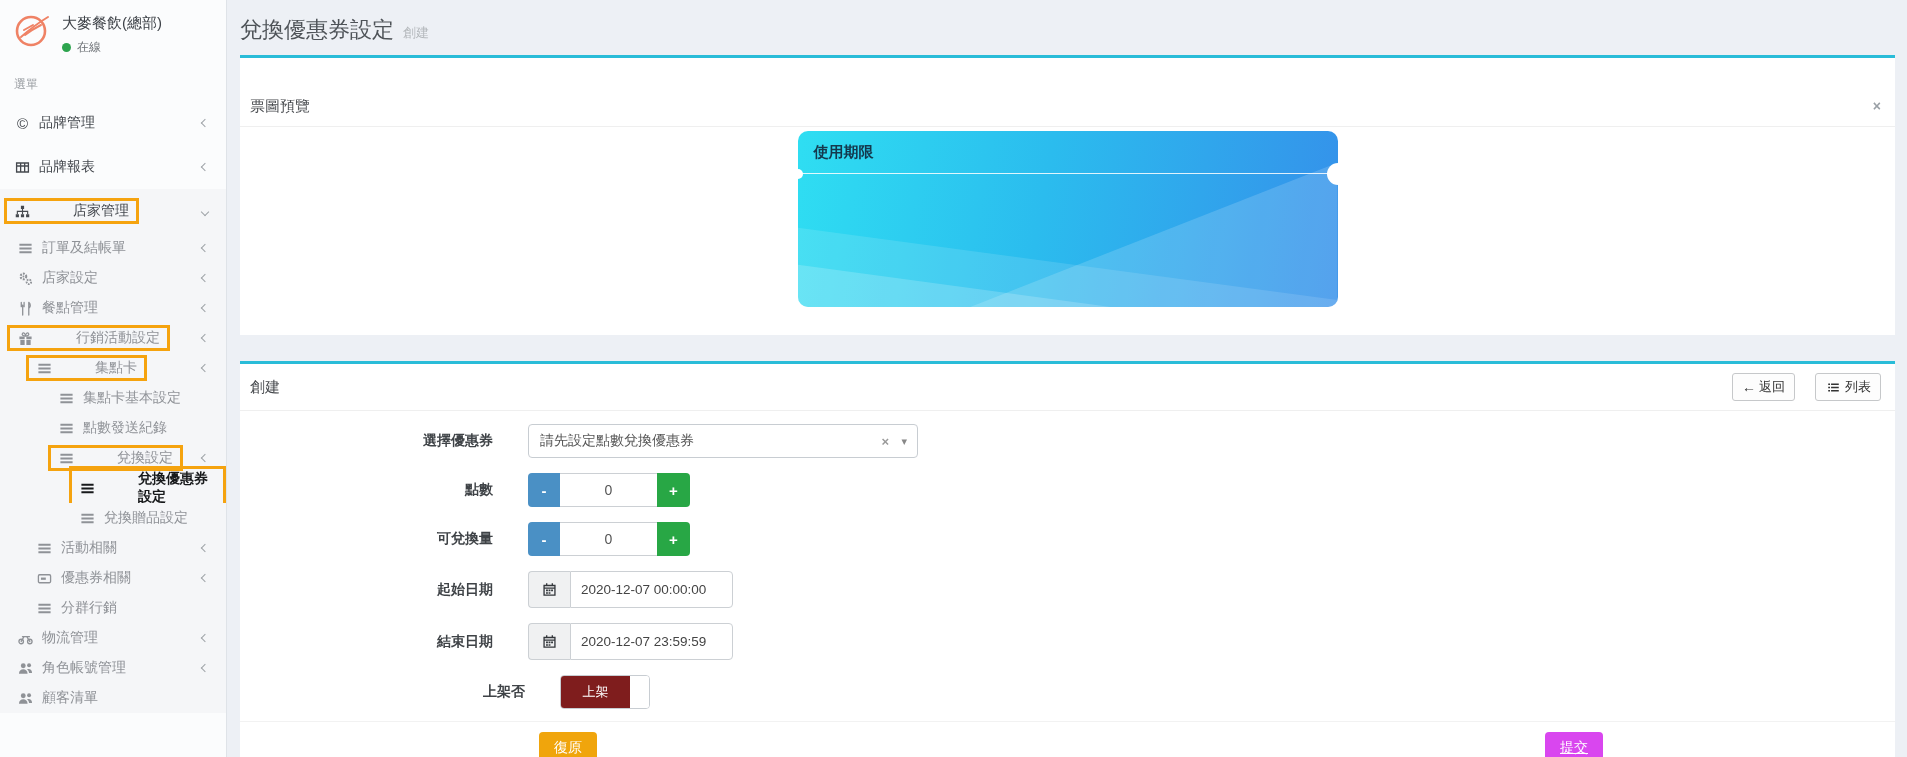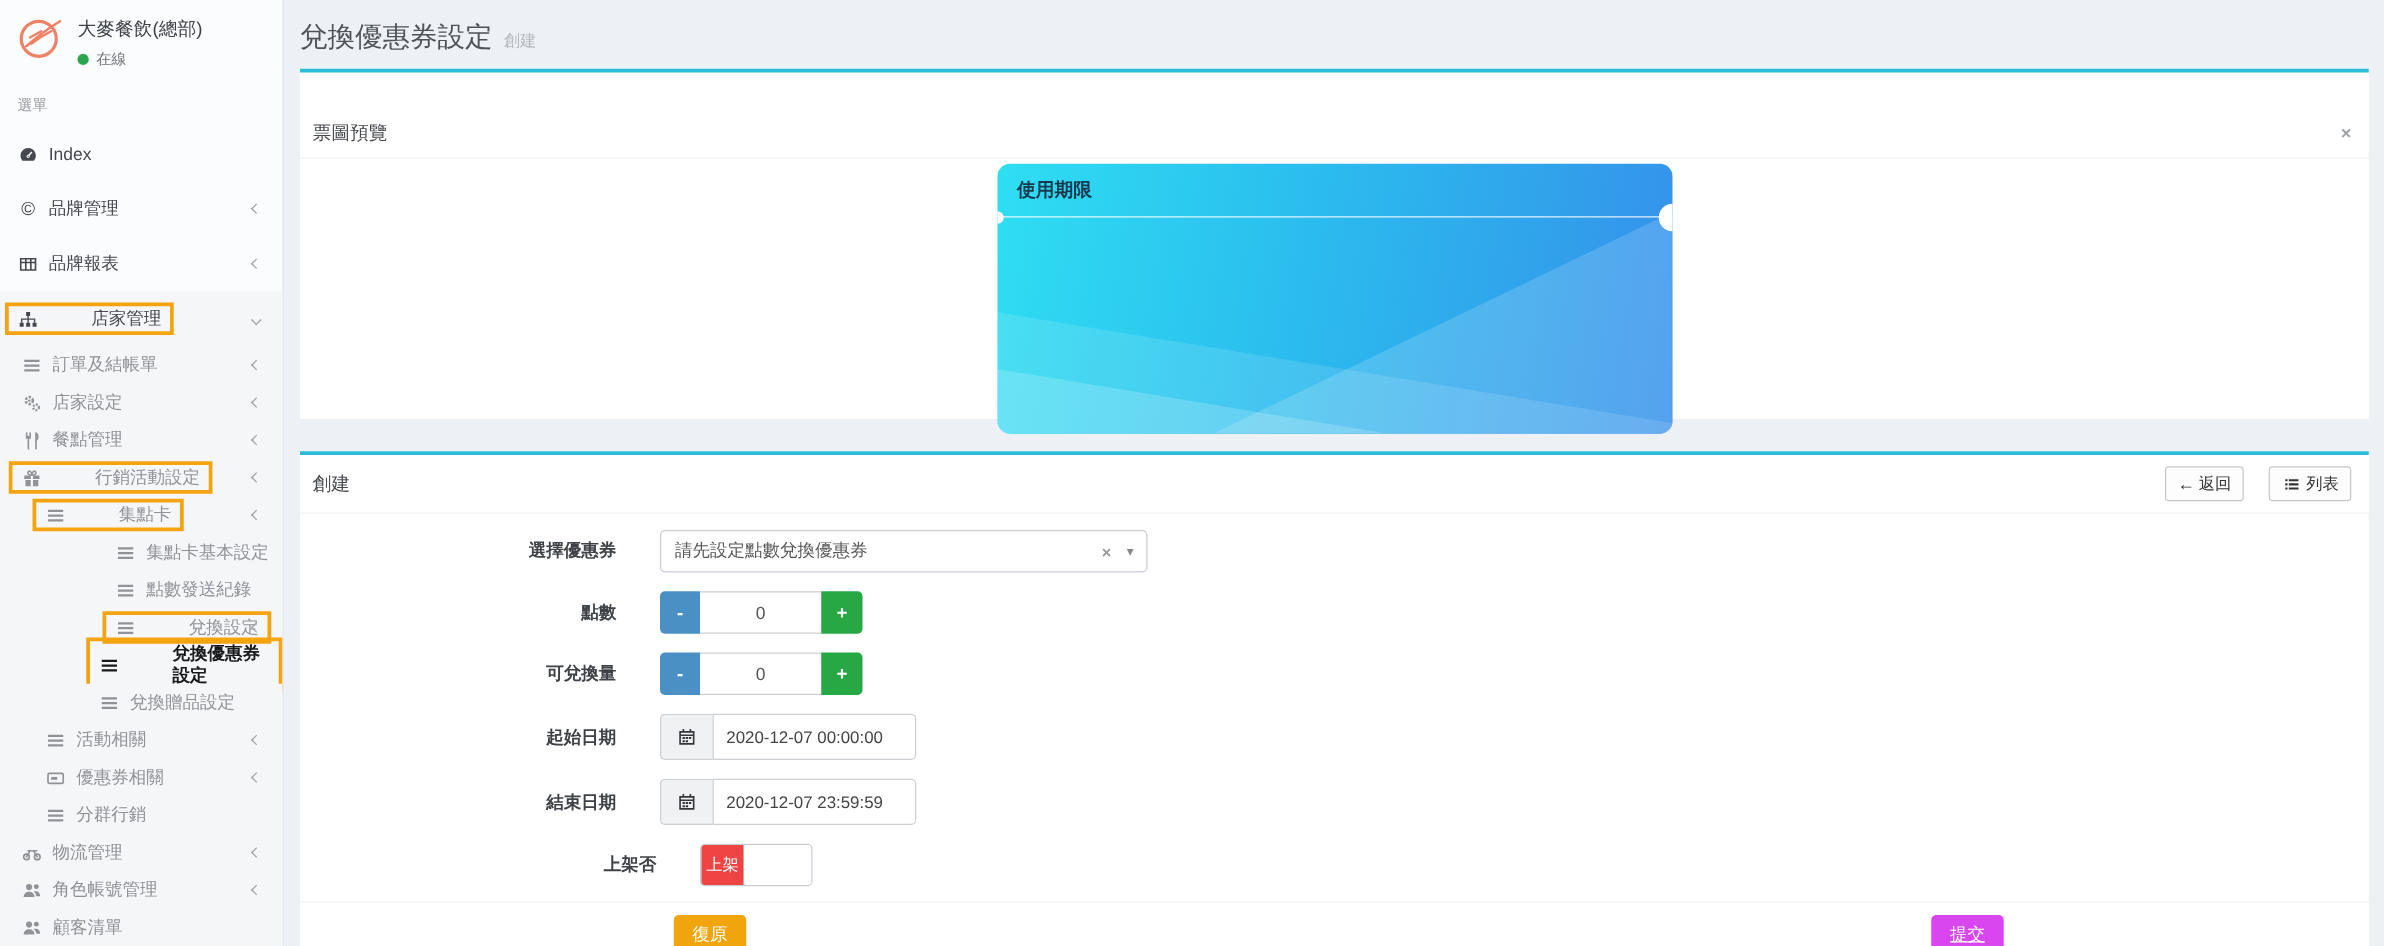--- a/index.html
+++ b/index.html
@@ -19,21 +19,21 @@
   .brand-name { font-size:15px; color:#3f4349; padding-top:4px; }
   .brand-status { display:flex; align-items:center; gap:6px; font-size:12px; color:#6d7176; margin-top:6px; }
   .dot { width:9px; height:9px; border-radius:50%; background:#2da44e; }
   .menu-label { font-size:12px; color:#989ca1; padding:14px 0 2px 14px; }
   .side-menu { margin-top:6px; }
   .side-item { position:relative; display:flex; align-items:center; height:30px; color:#8f9297; cursor:pointer; }
   .side-item.lvl0 { height:44px; color:#45494f; font-weight:500; }
   .side-item.lvl0 { padding-left:14px; }
   .side-item.lvl1 { padding-left:17px; }
   .side-item.lvl2 { padding-left:36px; }
-  .side-item.lvl3 { padding-left:92px; }
+  .side-item.lvl3 { padding-left:58px; }
   .side-item.lvl4 { padding-left:79px; }
   .side-item.section-head, .side-item.section-head ~ .side-item { background:#f5f6f8; }
   .side-item.active { color:#17191b; font-weight:700; }
   .hlbox { display:inline-flex; align-items:center; gap:8px; }
   .hlbox.hl { border:3px solid #f5a30f; padding:1px 7px; margin-left:-10px;gap:42px; }
   .s-icon { width:17px; height:16px; display:inline-flex; align-items:center; justify-content:center; flex:0 0 17px; }
   .s-icon svg { width:15px; height:15px; }
   .cpy { font-size:15px; line-height:1; }
   .chev { position:absolute; right:18px; width:6px; height:6px;
           border-left:1.5px solid #9ea3a8; border-bottom:1.5px solid #9ea3a8; }
@@ -45,21 +45,21 @@
   .pg-title { font-size:22px; color:#4e5358; font-weight:500; }
   .pg-sub { font-size:13px; color:#b3b7bb; }
   .panel { background:#fff; border-top:3px solid #29bcd8; }
   .panel-head { display:flex; align-items:center; padding:0 14px 0 10px; border-bottom:1px solid #efefef; }
   .panel-title { font-size:15px; color:#46494d; }
   .panel-close { margin-left:auto; color:#9aa0a6; font-weight:700; font-size:14px; cursor:pointer; }
   
   .preview-panel .panel-head { height:41px;margin-top:28px; }
   .preview-body { height:208px; padding-top:4px; }
   .ticket {
-    position:relative; width:540px; height:216px; margin:0 auto; border-radius:10px; overflow:hidden;
+    position:relative; width:540px; height:176px; margin:0 auto; border-radius:10px; overflow:hidden;
     background:linear-gradient(100deg,#2fdef2 0%,#2bbcee 45%,#3590ea 100%);
   }
   .ticket-head {
     position:relative; z-index:3; height:43px; display:flex; align-items:center; padding:0 16px;
     border-bottom:1px solid rgba(255,255,255,.85); color:#14384d; font-weight:700; font-size:15px;
   }
   .ov { position:absolute; inset:0; z-index:1; }
   .ov.a { clip-path:polygon(100% 18%,100% 100%,32% 100%); background:rgba(255,255,255,.16); }
   .ov.b { clip-path:polygon(0 55%,100% 96%,100% 100%,0 100%); background:rgba(255,255,255,.12); }
   .ov.c { clip-path:polygon(0 76%,58% 100%,0 100%); background:rgba(255,255,255,.18); }
@@ -97,21 +97,21 @@
   
   .dategroup { display:flex; height:37px; }
   .addon {
     width:42px; background:#f0f1f2; border:1px solid #ccd0d4; border-right:none; border-radius:4px 0 0 4px;
     display:flex; align-items:center; justify-content:center; color:#33373b; cursor:pointer;
   }
   .addon svg { width:15px; height:15px; }
   .date-input { width:163px; border:1px solid #ccd0d4; border-radius:0 4px 4px 0; padding:0 10px; color:#444; font-size:13.5px; font-family:Liberation Sans, sans-serif; outline:none; }
   
   .toggle { display:flex; width:90px; height:34px; border:1px solid #c8cdd2; border-radius:4px; overflow:hidden; cursor:pointer; background:#fff; }
-  .tg-on { width:34px; background:#ef4444; color:#fff; font-size:13px; display:flex; align-items:center; justify-content:center; }
+  .tg-on { width:69px; background:#7f1d1d; color:#fff; font-size:13px; display:flex; align-items:center; justify-content:center; }
   .tg-off { flex:1; background:#fff; }
   
   .panel-foot { border-top:1px solid #f2f2f2; padding:10px 292px 13px 299px; display:flex; justify-content:space-between; }
   .panel-foot button { border:none; border-radius:4px; color:#fff; font-size:14px; padding:7px 15px; cursor:pointer; font-family:inherit; }
   .btn-reset { background:#f0a50c; }
   .btn-submit { background:#d946ef;text-decoration:underline; }
 </style>
 </head>
 <body>
 
@@ -131,33 +131,20 @@
         <span class="dot"></span>
         <span>在線</span>
       </div>
     </div>
   </div>
   <div class="menu-label">選單</div>
   <div class="side-menu">
       <div class="side-item lvl0">
         <span class="hlbox">
           <span class="s-icon">
-            <svg viewBox="0 0 16 16">
-              <path fill="currentColor" d="M8 2.5A6.5 6.5 0 0 0 1.5 9c0 1.7.65 3.2 1.7 4.4h9.6A6.5 6.5 0 0 0 8 2.5z"></path>
-              <path stroke="#fbfcfd" stroke-width="1.3" fill="none" d="M8 9.5 11.2 6"></path>
-              <circle cx="8" cy="9.7" r="1.3" fill="#fbfcfd"></circle>
-              <circle cx="8" cy="9.7" r=".6" fill="currentColor"></circle>
-            </svg>
-          </span>
-          <span class="s-label">Index</span>
-        </span>
-      </div>
-      <div class="side-item lvl0">
-        <span class="hlbox">
-          <span class="s-icon">
             <span class="cpy">©</span>
           </span>
           <span class="s-label">品牌管理</span>
         </span>
         <span class="chev left"></span>
       </div>
       <div class="side-item lvl0">
         <span class="hlbox">
           <span class="s-icon">
             <svg viewBox="0 0 16 16">

